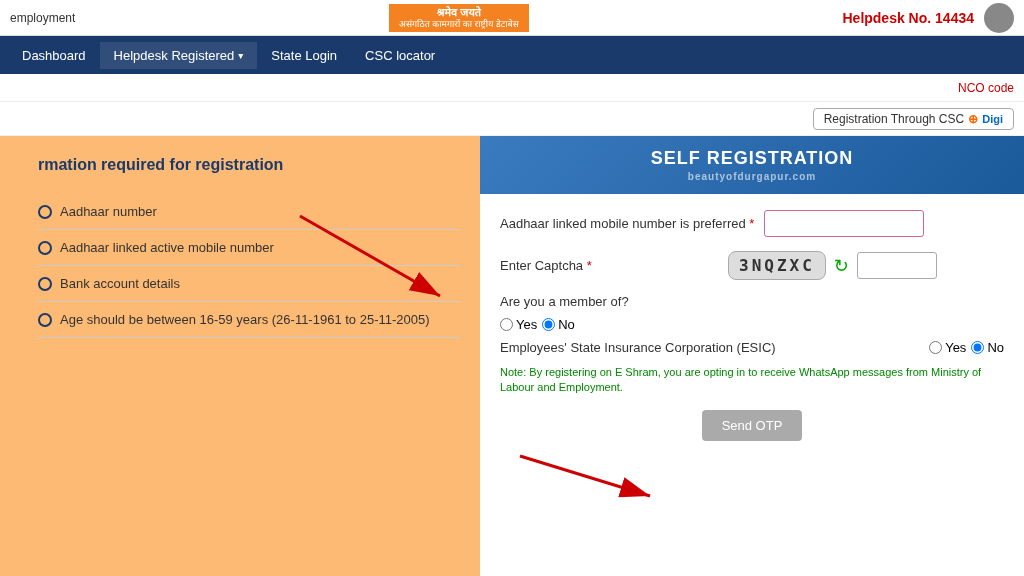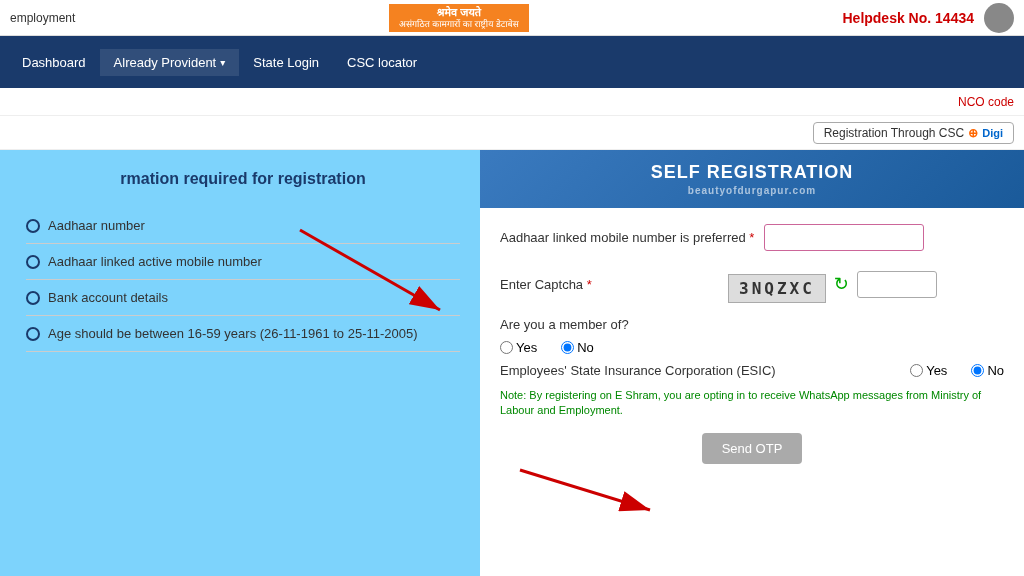--- a/index.html
+++ b/index.html
@@ -30,21 +30,21 @@
     .top-bar-right { color: #cc0000; font-weight: bold; font-size: 14px; }
     .top-bar-avatar {
       width: 30px; height: 30px; border-radius: 50%;
       background: #888; margin-left: 10px;
     }
     .top-bar-right-wrap { display: flex; align-items: center; }
 
     
     .nav-bar {
       background: #1a3a6b;
-      height: 52px;
+      height: 38px;
       display: flex;
       align-items: center;
       padding: 0 8px;
     }
     .nav-item {
       color: #fff;
       padding: 6px 14px;
       font-size: 13px;
       cursor: pointer;
       display: flex;
@@ -92,25 +92,24 @@
 
     
     .main-content {
       display: flex;
       height: calc(576px - 36px - 38px - 28px - 34px);
       
     }
 
     
     .left-panel {
-      background: #7dd3fc;
+      background: #fdba74;
       width: 480px;
-      padding: 20px 20px 20px 26px;
+      padding: 20px 20px 20px 38px;
       position: relative;
-      text-align: center;
     }
     .left-panel h2 {
       font-size: 16px;
       color: #1a3a6b;
       margin-bottom: 20px;
       font-weight: bold;
     }
     .info-list { list-style: none; }
     .info-list li {
       padding: 10px 0;
@@ -190,22 +189,21 @@
       background: #ddd;
       border: 1px solid #aaa;
       padding: 4px 10px;
       font-size: 16px;
       font-weight: bold;
       font-family: monospace;
       letter-spacing: 3px;
       color: #333;
       display: flex;
       align-items: center;
-      border-radius: 0;
-      margin-top: 9px;
+      border-radius: 8px;
     }
     .refresh-icon {
       color: #00aa00;
       font-size: 18px;
       cursor: pointer;
     }
     .captcha-input {
       border: 1px solid #aaa;
       border-radius: 3px;
       padding: 5px 8px;
@@ -217,21 +215,21 @@
     
     .member-section { margin-bottom: 10px; }
     .member-question { font-size: 13px; color: #333; margin-bottom: 8px; }
     .member-row {
       display: flex;
       align-items: center;
       margin-bottom: 8px;
       gap: 10px;
     }
     .member-label { font-size: 13px; color: #333; flex: 1; }
-    .radio-group { display: flex; align-items: flex-start; gap: 24px; font-size: 13px; }
+    .radio-group { display: flex; align-items: flex-start; gap: 5px; font-size: 13px; }
     .radio-group label { display: flex; align-items: center; gap: 3px; }
 
     
     .note-text {
       font-size: 11px;
       color: #008800;
       margin-bottom: 14px;
       line-height: 1.4;
     }
 
@@ -269,21 +267,21 @@
     <span class="top-bar-right">Helpdesk No. 14434</span>
     <div class="top-bar-avatar"></div>
   </div>
 </div>
 
 <div class="nav-bar">
   <div class="nav-item">
     <span>Dashboard</span>
   </div>
   <div class="nav-item active">
-    <span>Already Provident</span>
+    <span>Helpdesk Registered</span>
     <span class="dropdown-arrow">▾</span>
   </div>
   <div class="nav-item">
     <span>State Login</span>
   </div>
   <div class="nav-item">
     <span>CSC locator</span>
   </div>
 </div>
 

